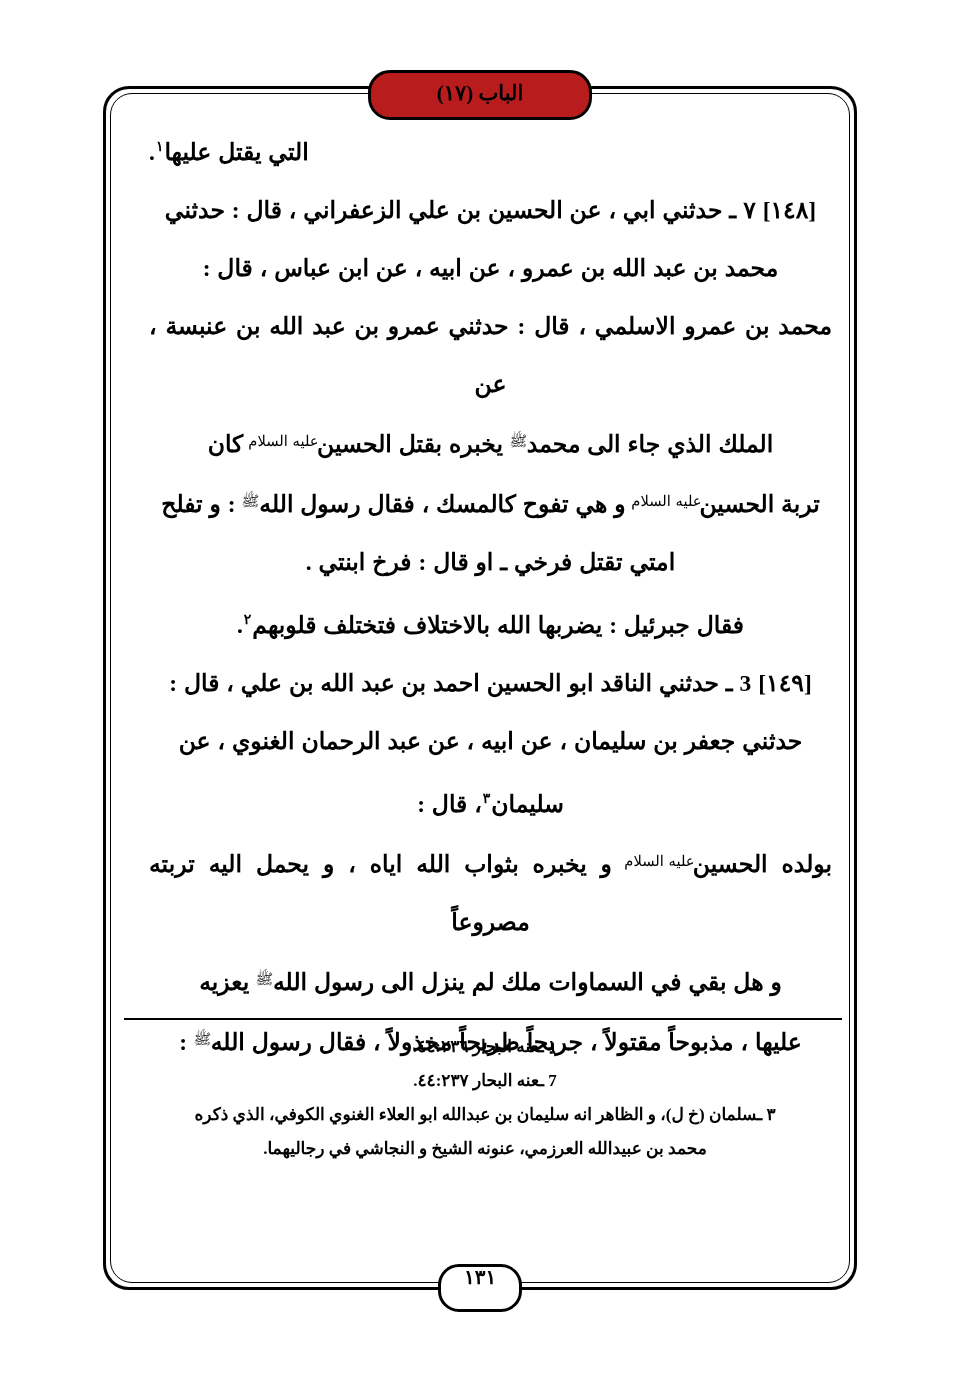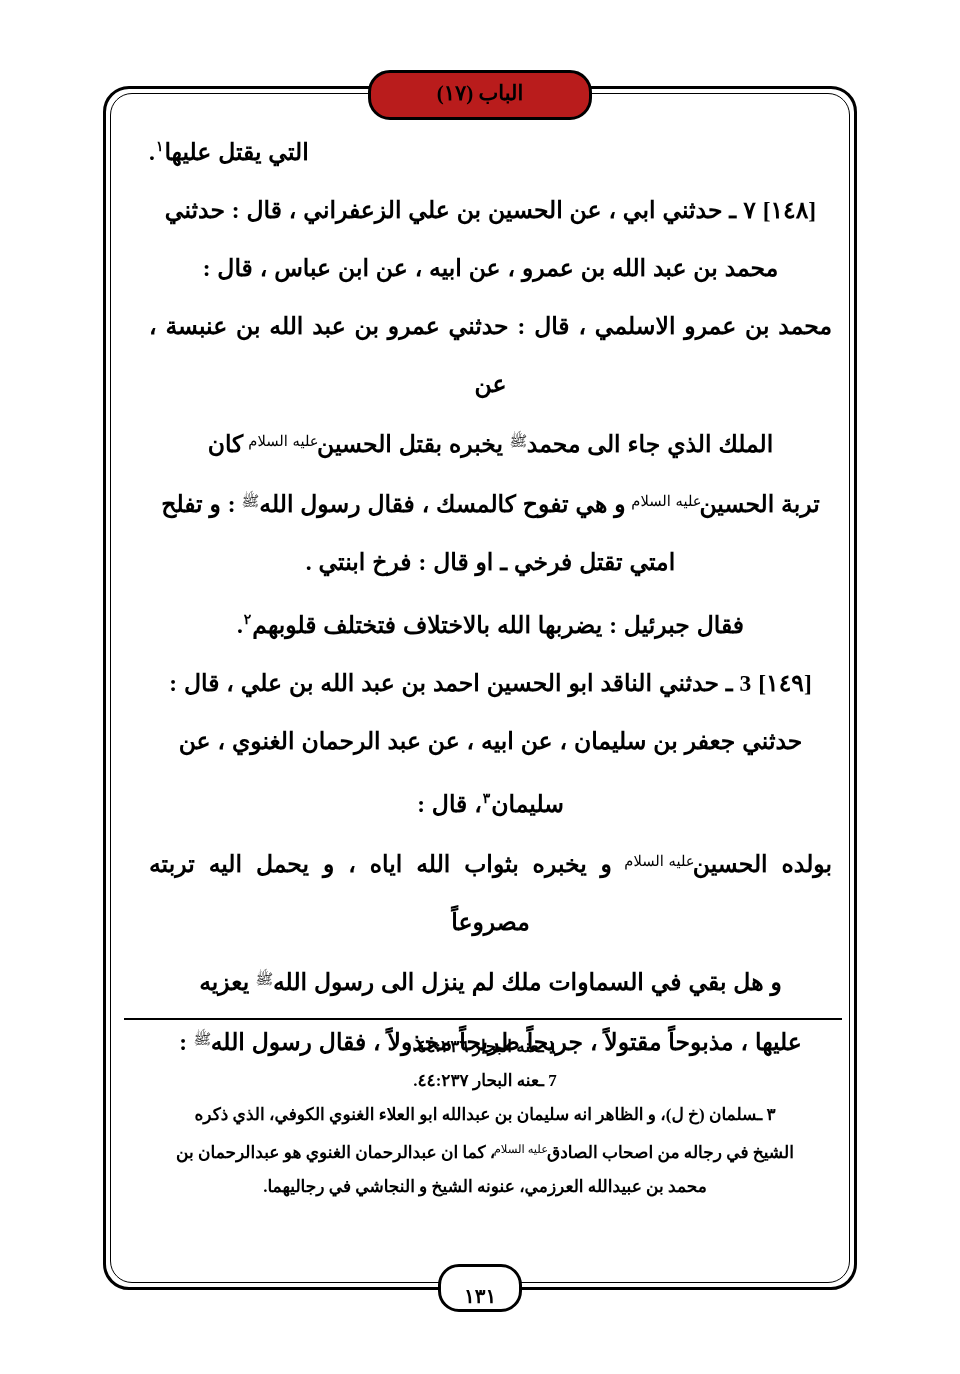--- a/index.html
+++ b/index.html
@@ -70,21 +70,21 @@
     position: absolute;
     left: 50%;
     top: 1264px;
     transform: translateX(-50%);
     width: 78px;
     height: 42px;
     border: 3.5px solid #000;
     border-radius: 21px;
     background: #ffffff;
     display: flex;
-    align-items: flex-end;
+    align-items: flex-start;
     justify-content: center;
     z-index: 6;
   }
   .page-number-label {
     font-size: 20px;
     font-weight: bold;
     line-height: 1;
     padding-bottom: 3px;
   }
 
@@ -243,23 +243,20 @@
   <p class="footnote num-1">
     <span class="fn-num">١ ـ</span><span>عنه البحار ٤٤:٢٣٦.</span>
   </p>
   <p class="footnote num-2">
     <span class="fn-num">7 ـ</span><span>عنه البحار ٤٤:٢٣٧.</span>
   </p>
 
   <p class="footnote">
     <span class="fn-num">٣ ـ</span><span>سلمان (خ ل)، و الظاهر انه سليمان بن عبدالله ابو العلاء الغنوي الكوفي، الذي ذكره</span>
   </p>
-  <p class="footnote">
-    <span>الشيخ في رجاله من اصحاب الصادق</span><span class="hon">عليه السلام</span><span>، كما ان عبدالرحمان الغنوي هو عبدالرحمان بن</span>
-  </p>
   <p class="footnote num-2">
     <span>محمد بن عبيدالله العرزمي، عنونه الشيخ و النجاشي في رجاليهما.</span>
   </p>
 </div>
 
 <div class="page-number-badge">
   <span class="page-number-label">١٣١</span>
 </div>
 
 </body></html>

